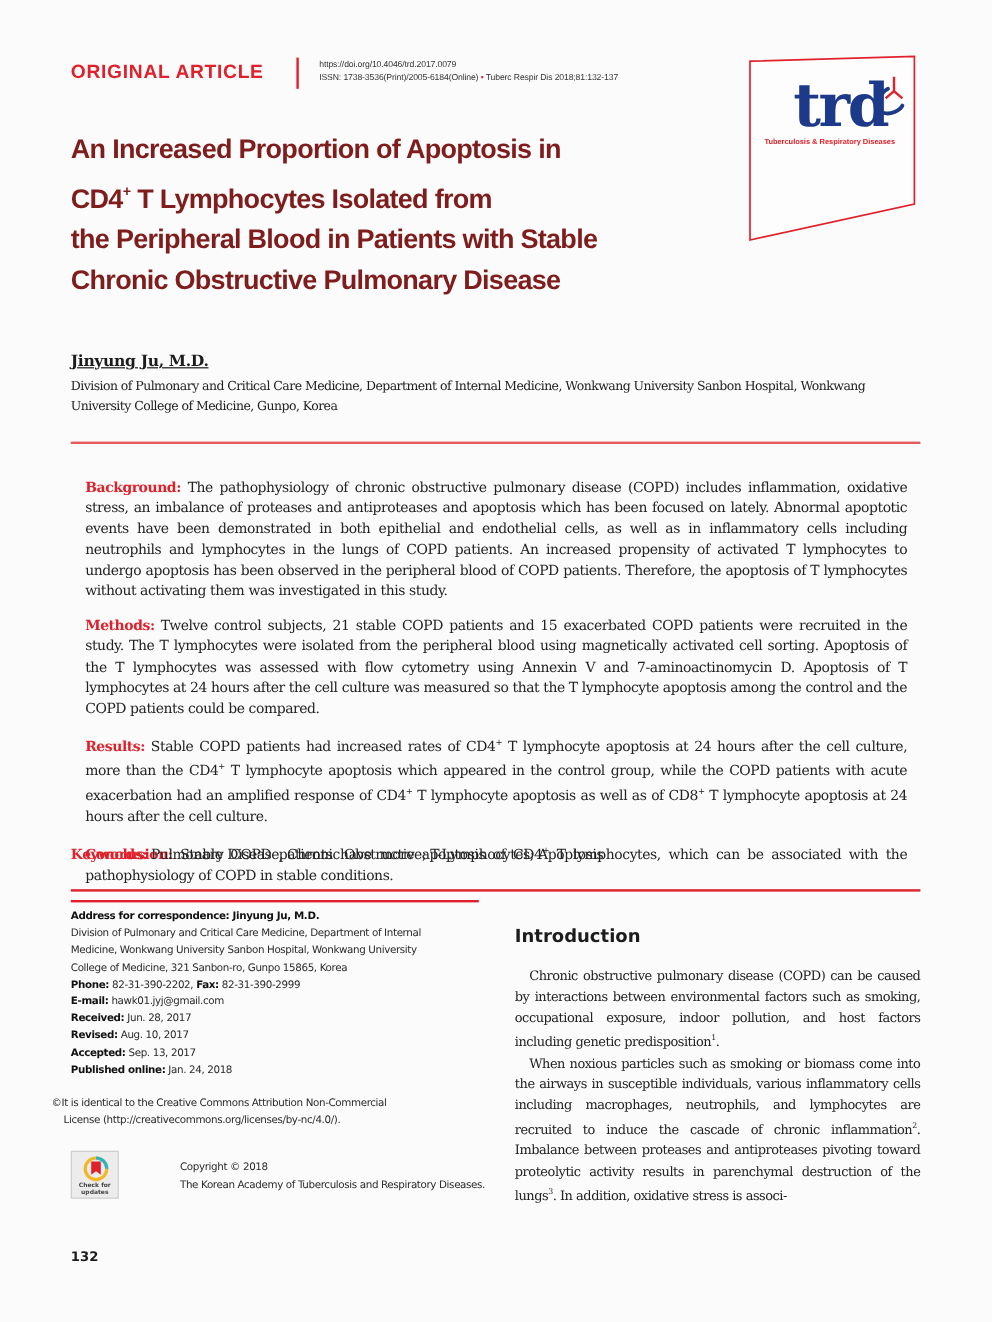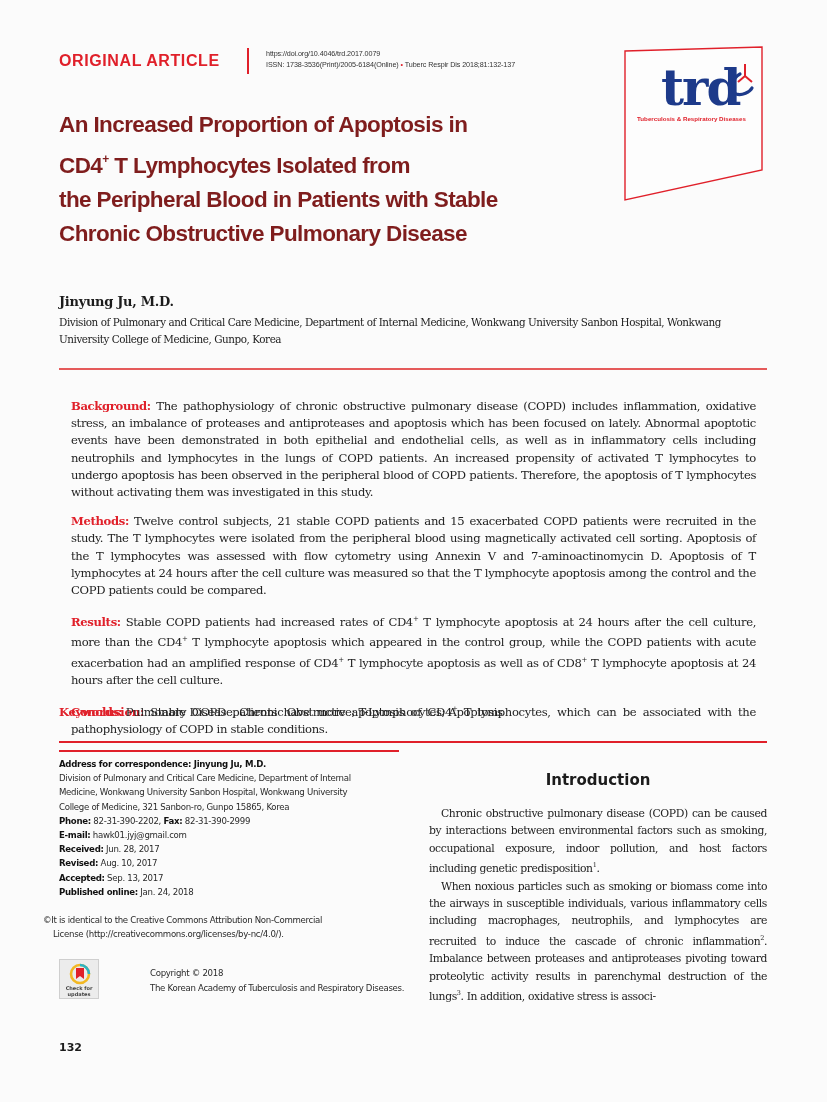--- a/index.html
+++ b/index.html
@@ -39,20 +39,21 @@
       position: absolute; left: 59px; top: 108px; width: 560px;
       font-family: Liberation Sans, sans-serif; font-weight: bold; font-size: 22.5px; line-height: 34px;
       color: #7f1d1d; letter-spacing: -0.6px;
     }
     .title sup { font-size: 12px; vertical-align: 10px; }
 
     .author {
       position: absolute; left: 59px; top: 294px;
       font-family: "DejaVu Serif", serif; font-weight: bold; font-size: 13px; color: #1c1c1c;
       letter-spacing: -0.3px;
+      text-decoration: underline;
     }
     .affiliation {
       position: absolute; left: 59px; top: 314px; width: 700px;
       font-family: "DejaVu Serif", serif; font-size: 10.4px; line-height: 17px; color: #222;
       letter-spacing: -0.45px;
     }
 
     .rule { position: absolute; height: 1.5px; background: #e0202a; }
     .rule-top { left: 59px; top: 368px; width: 708px; background: #e55a5a; height: 2px; }
     .rule-mid { left: 59px; top: 741px; width: 708px; }
@@ -97,21 +98,21 @@
       position: absolute; left: 0; top: 26px; width: 100%; text-align: center;
       font-family: "DejaVu Sans", sans-serif; font-size: 5px; line-height: 5.5px; color: #444; font-weight: bold;
     }
     .copyright {
       position: absolute; left: 107px; top: 966px; width: 300px;
       font-family: "DejaVu Sans", sans-serif; font-size: 8.6px; line-height: 15px; color: #2a2a2a;
       letter-spacing: -0.3px; white-space: nowrap; margin-left: 43px;
     }
 
     .intro-heading {
-      position: absolute; left: 429px; top: 771px; width: 338px; text-align: center;
+      position: absolute; left: 429px; top: 771px; width: 338px; text-align: left;
       font-family: "DejaVu Sans", sans-serif; font-weight: bold; font-size: 15px; color: #1c1c1c;
     }
     .intro-body {
       position: absolute; left: 429px; top: 805px; width: 338px;
       font-family: "DejaVu Serif", serif; font-size: 10.8px; line-height: 17.4px; color: #222;
       text-align: justify; letter-spacing: -0.4px;
     }
     .intro-body p { text-indent: 12px; }
     .intro-body sup { font-size: 6.5px; vertical-align: 5px; }
 

